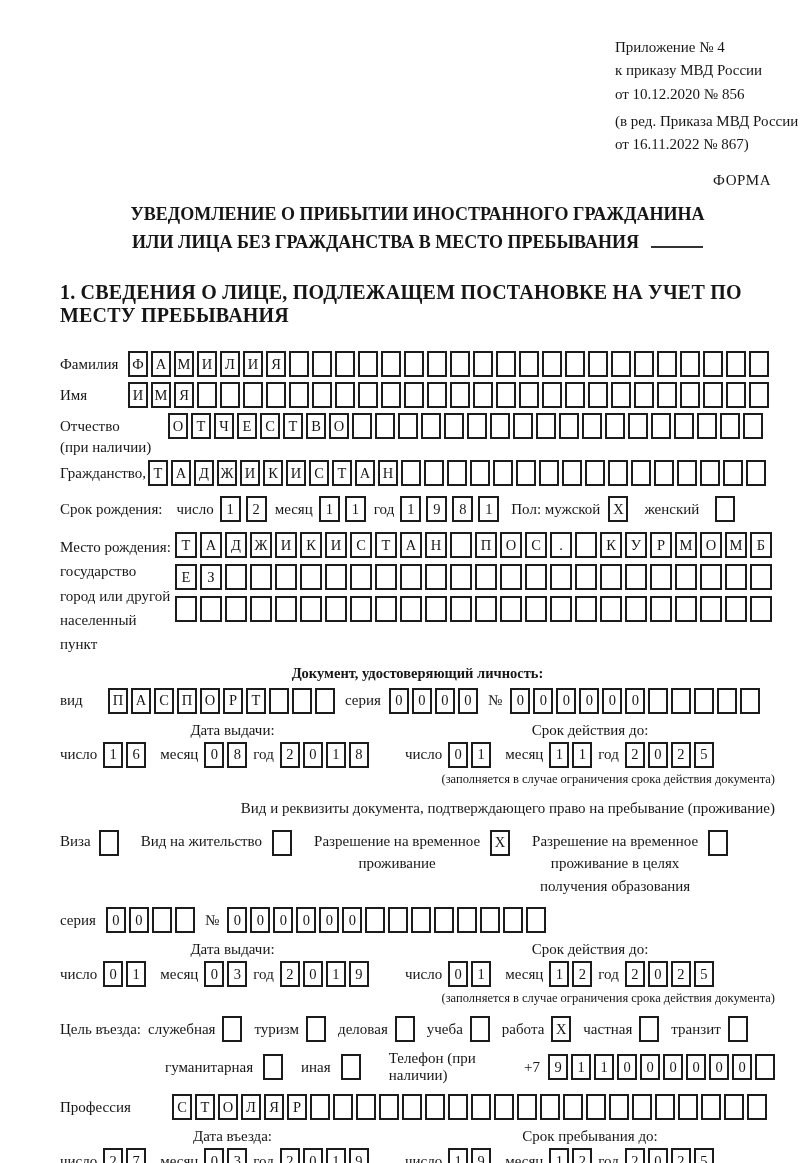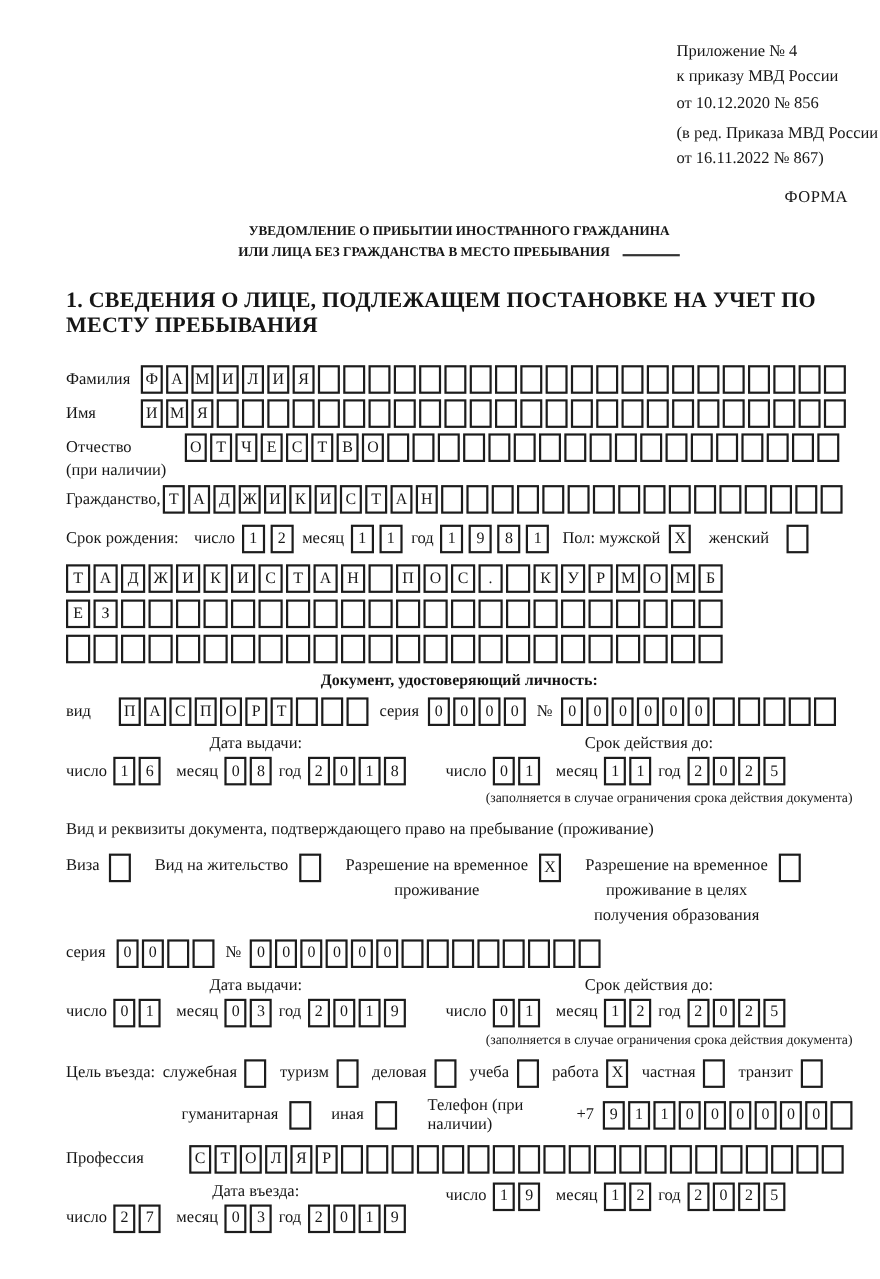--- a/index.html
+++ b/index.html
@@ -9,21 +9,21 @@
     font-family:"Liberation Serif", serif;
     color:#161616; font-size:15px;
   }
   .page { position:relative; width:800px; height:1163px; padding:36px 25px 10px 60px; overflow:hidden; }
 
   
   .hdr { margin-left:auto; width:160px; line-height:1.55; font-size:15px; white-space:nowrap; }
   .hdr .amend { margin-top:4px; }
   .forma { text-align:right; font-weight:normal; font-size:15px; margin-top:16px; padding-right:4px; letter-spacing:.5px; }
 
-  .title { text-align:center; font-weight:bold; font-size:12px; line-height:1.55; margin-top:12px; }
+  .title { text-align:center; font-weight:bold; font-size:18px; line-height:1.55; margin-top:12px; }
   .blank-line { display:inline-block; width:52px; border-bottom:2.5px solid #333; margin-left:12px; vertical-align:baseline; }
 
   .sect { font-weight:bold; font-size:20px; margin-top:24px; margin-bottom:24px; letter-spacing:.2px; }
 
   .row { display:flex; align-items:center; margin-bottom:5px; }
   .cells { display:inline-flex; gap:3px; flex:0 0 auto; }
   .cell {
     width:20px; height:26px; flex:0 0 auto;
     border:2px solid #1c1c1c; background:#fff;
     display:inline-flex; align-items:center; justify-content:center;
@@ -48,21 +48,21 @@
   .doc-head { text-align:center; font-weight:bold; font-size:14.5px; margin:8px 0 6px 0; }
 
   .datepair { display:flex; margin-top:8px; }
   .dateblock { display:flex; flex-direction:column; }
   .dateblock.left { width:345px; flex:0 0 auto; }
   .dateblock.right { flex:1; }
   .dp-head { text-align:center; margin-bottom:3px; }
   .dp-row { display:flex; align-items:center; gap:6px; }
   .dp-note { font-size:12.5px; text-align:right; margin-top:4px; white-space:nowrap; }
 
-  .intro { line-height:1.8; margin-top:8px; }
+  .intro { line-height:1.8; margin-top:8px;text-align:right; }
 
   .opts { display:flex; align-items:flex-start; margin:8px 0 10px 0; }
   .opt { display:flex; align-items:flex-start; gap:10px; }
   .opt .olbl { line-height:1.5; text-align:center; }
   .opt + .opt { margin-left:22px; }
 
   .purpose { display:flex; align-items:center; flex-wrap:nowrap; margin-top:10px; }
   .purpose .plbl { margin-right:7px; }
   .purpose .cell { margin-right:12px; }
   .purpose .cell:last-child { margin-right:0; }
@@ -250,20 +250,26 @@
           <span class="cell">1</span>
         </span>
     </span>
     <span class="lbl" style="margin-left:4px;margin-right:8px;">Пол: мужской</span>
     <span class="cell">X</span>
     <span class="lbl" style="margin-left:16px;margin-right:16px;">женский</span>
     <span class="cell"></span>
   </div>
 
   <div class="birthplace">
+    <div class="bp-labels">
+      <div>Место рождения:</div>
+      <div>государство</div>
+      <div>город или другой</div>
+      <div>населенный пункт</div>
+    </div>
     <div class="bp-cells">
       <span class="cells wide">
           <span class="cell">Т</span>
           <span class="cell">А</span>
           <span class="cell">Д</span>
           <span class="cell">Ж</span>
           <span class="cell">И</span>
           <span class="cell">К</span>
           <span class="cell">И</span>
           <span class="cell">С</span>
@@ -618,20 +624,21 @@
         <span>год</span>
         <span class="cells">
             <span class="cell">2</span>
             <span class="cell">0</span>
             <span class="cell">1</span>
             <span class="cell">9</span>
           </span>
       </div>
     </div>
     <div class="dateblock right">
+      <div class="dp-head">Срок пребывания до:</div>
       <div class="dp-row">
         <span>число</span>
         <span class="cells">
             <span class="cell">1</span>
             <span class="cell">9</span>
           </span>
         <span style="margin-left:8px;">месяц</span>
         <span class="cells">
             <span class="cell">1</span>
             <span class="cell">2</span>

